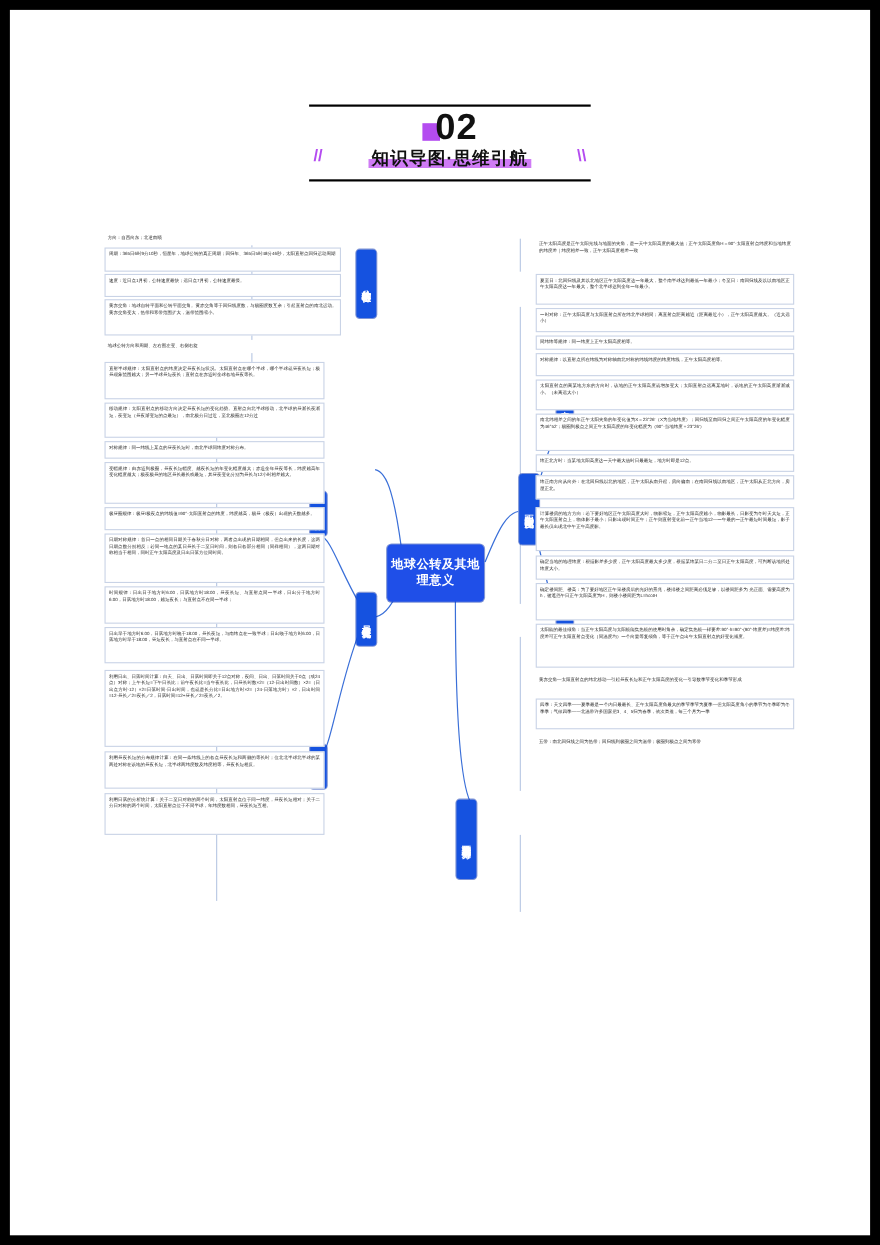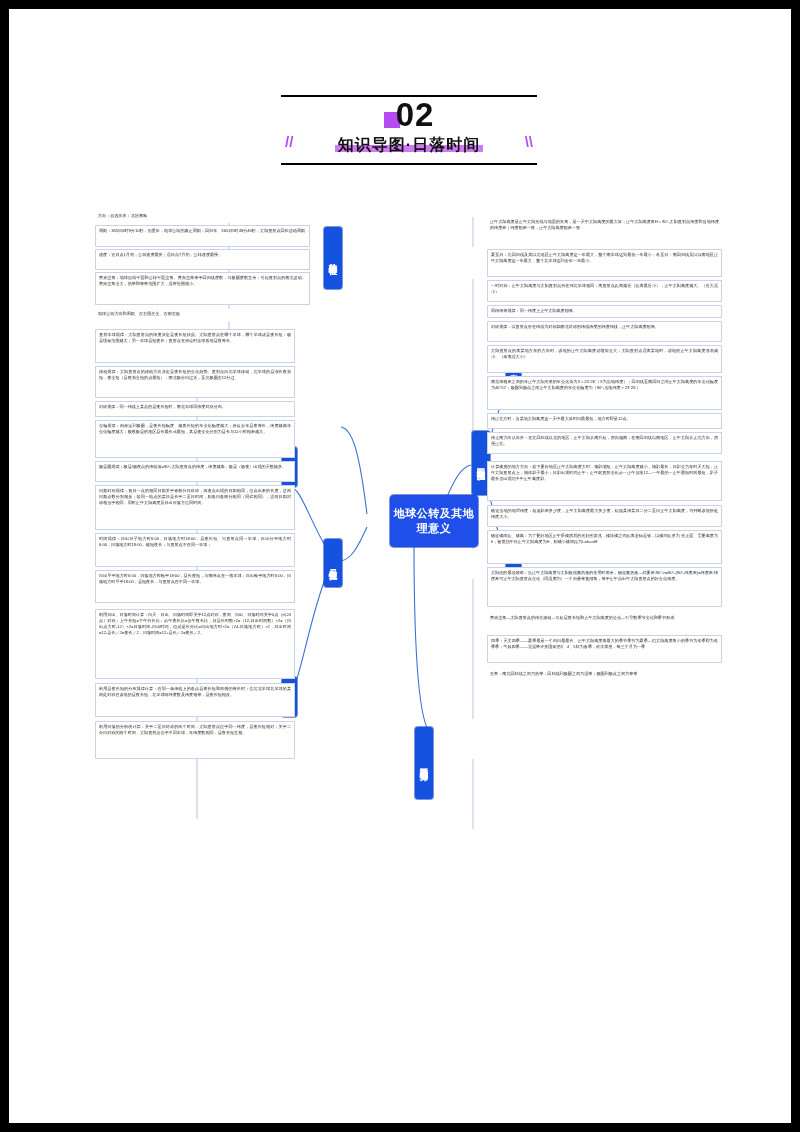--- a/index.html
+++ b/index.html
@@ -25,21 +25,21 @@
   
   .canvas{position:absolute;left:60px;top:190px;width:680px;height:640px;}
   svg.links{position:absolute;left:0;top:0;width:680px;height:640px;overflow:visible;}
 
   
   .node{position:absolute;background:#1552e0;border-radius:3px;color:#fff;
         font-weight:700;text-align:center;box-sizing:border-box;
         display:flex;align-items:center;justify-content:center;
         box-shadow:0 0 0 1px rgba(20,60,180,.55);letter-spacing:.5px;}
   .node.vert{writing-mode:vertical-rl;text-orientation:upright;}
-  .node.center{background:#1f4fe8;font-size:11px;line-height:15px;border-radius:4px;margin-left:38px;}
+  .node.center{background:#1f4fe8;font-size:11px;line-height:15px;border-radius:4px;}
   .node.l1{font-size:8.5px;line-height:11px;}
   .node.l2{font-size:7.5px;line-height:9px;}
 
   
   .card{position:absolute;background:#fff;border:1px solid #c9d3e6;box-sizing:border-box;
         font-size:4.1px;line-height:6.1px;color:#2b2b2b;padding:2.2px 3px;overflow:hidden;
         text-align:justify;}
   .card.noborder{border:none;}
 </style>
 </head>
@@ -48,21 +48,21 @@
 <div id="page">
   <div class="sheet">
 
     <div class="banner">
       <div class="slash l">//</div>
       <div class="slash r">\\</div>
       <div class="hdr-num">
         <span class="sq"></span><span>02</span>
       </div>
       <div class="hdr-title">
-        <span class="hl">知识导图·日落时间</span>
+        <span class="hl">知识导图·思维引航</span>
       </div>
     </div>
 
     <div class="canvas">
 
       <svg class="links" viewBox="0 0 680 640">
         <g fill="none" stroke="#3a6fd8" stroke-width="1.1">
 
           <path d="M298,315 C290,250 283,230 272,228"></path>
 

